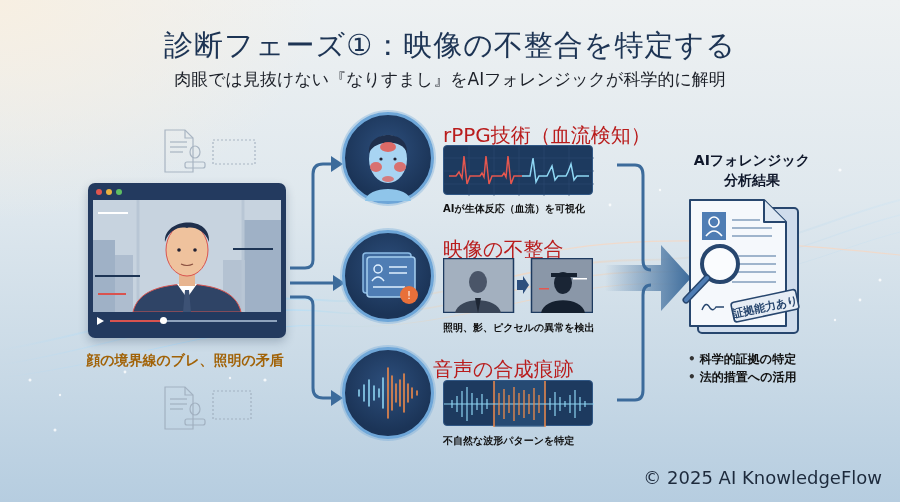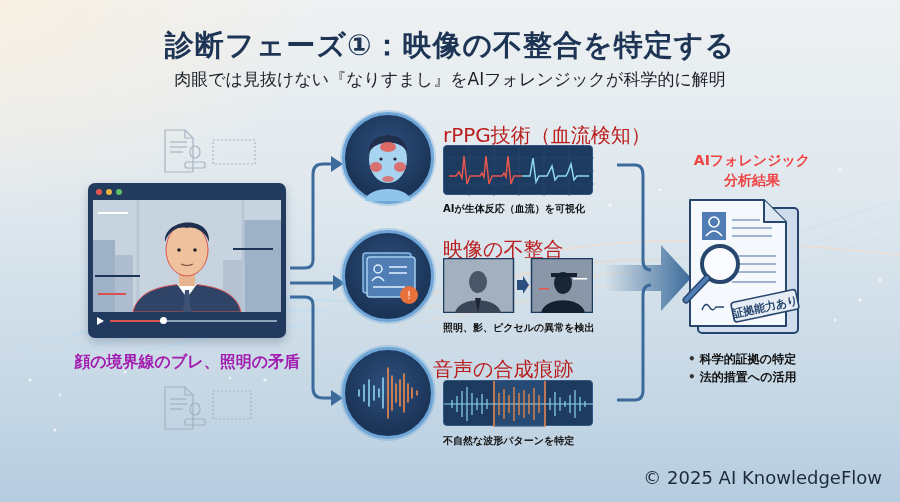--- a/index.html
+++ b/index.html
@@ -11,21 +11,21 @@
       radial-gradient(ellipse 320px 220px at 0px 0px, #f7efe2 0%, rgba(247,239,226,0) 100%),
       linear-gradient(180deg, #eef1f2 0%, #dfe8ee 40%, #c8d9e6 75%, #b6cde0 100%);
     color: #1c2b45;
   }
   .abs { position: absolute; }
   
   .stream { position: absolute; pointer-events: none; }
 
   .title {
     left: 0; right: 0; top: 26px; text-align: center;
-    font-size: 29px; font-weight: bold; color: #1d3454; letter-spacing: 1px;
+    font-size: 29px; font-weight: normal; color: #1d3454; letter-spacing: 1px;
   }
   .subtitle {
     left: 0; right: 0; top: 68px; text-align: center;
     font-size: 17px; color: #1b1f27;
   }
 
   
   .video-win {
     left: 88px; top: 183px; width: 198px; height: 155px;
     background: #233a5f; border-radius: 7px; padding: 17px 5px 5px 5px;
@@ -37,22 +37,22 @@
     width: 100%; height: 112px; background: #c7d3df; position: relative; overflow: hidden;
   }
   .video-bar {
     height: 18px; display: flex; align-items: center; gap: 6px; padding: 0 4px;
   }
   .play { width: 0; height: 0; border-left: 7px solid #fff; border-top: 4px solid transparent; border-bottom: 4px solid transparent; }
   .progress { flex: 1; height: 2px; background: #8fa3bd; position: relative; }
   .progress .done { position: absolute; left: 0; top: 0; height: 2px; width: 30%; background: #d9534f; }
   .progress .knob { position: absolute; left: 30%; top: -3px; width: 7px; height: 7px; border-radius: 50%; background: #fff; }
   .left-caption {
-    left: 70px; top: 352px; width: 230px; text-align: right;
-    font-size: 16px; font-weight: bold; color: #a21caf;
+    left: 70px; top: 352px; width: 230px; text-align: center;
+    font-size: 14px; font-weight: bold; color: #a16207;
   }
 
   
   .circle {
     width: 92px; height: 92px; border-radius: 50%;
     background: radial-gradient(circle at 50% 40%, #2d4f7d 0%, #1b3457 70%);
     border: 3px solid #6ea6d8; box-shadow: 0 0 0 2px rgba(110,166,216,0.35);
   }
   .c1 { left: 342px; top: 112px; }
   .c2 { left: 342px; top: 230px; }
@@ -60,21 +60,21 @@
 
   .sec-title { font-size: 20px; font-weight: normal; color: #b91c1c; }
   .sec-cap { font-size: 10px; font-weight: bold; color: #111; }
   .panel {
     background: #1d3a5f; border-radius: 4px; border: 1px solid #305785;
   }
 
   
   .res-title {
     left: 672px; top: 150px; width: 160px; text-align: center;
-    font-size: 14px; font-weight: bold; color: #ef4444; line-height: 20px;
+    font-size: 14px; font-weight: bold; color: #0f172a; line-height: 20px;
   }
   .res-list { left: 688px; top: 350px; font-size: 12px; font-weight: bold; color: #111; line-height: 18px; }
   .res-list li { list-style: none; }
   .res-list li::before { content: "• "; color: #333; }
 
   .footer { right: 18px; bottom: 14px; font-size: 18px; color: #1d2a3c; }
 </style>
 </head>
 <body>
 

